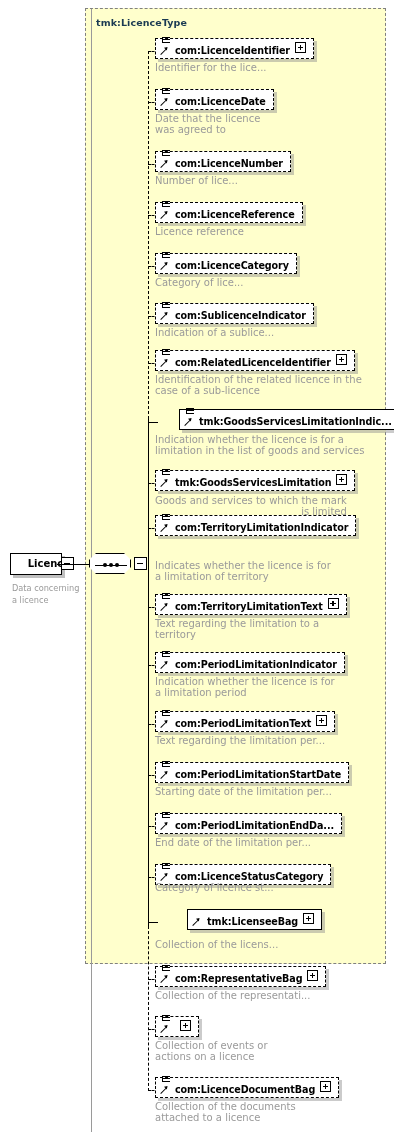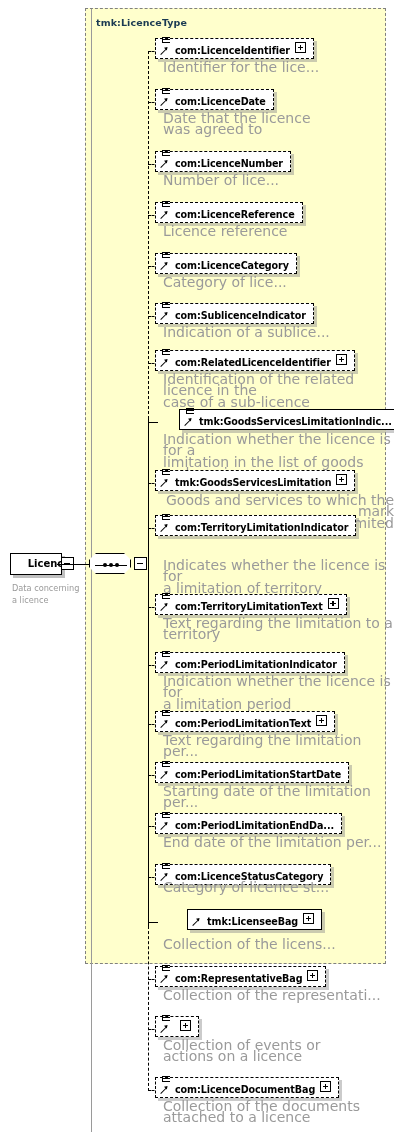--- a/index.html
+++ b/index.html
@@ -285,25 +285,24 @@
     content: "";
     position: absolute;
     background: #000;
   }
   .plus::before { left: 1.6px; top: 3.8px; width: 5.4px; height: 1.2px; }
   .plus::after  { left: 3.7px; top: 1.7px; width: 1.2px; height: 5.4px; }
 
   .annot {
     position: absolute;
     left: 155px;
-    font-size: 14px;
+    font-size: 10px;
     line-height: 11.3px;
     color: #9a9a9a;
     white-space: pre-line;
-    margin-left: 8px;
   }
 </style>
 </head>
 <body>
 
 <div id="type-container">
   <div id="inner-guide"></div>
   <div id="type-title">tmk:LicenceType</div>
 </div>
 

